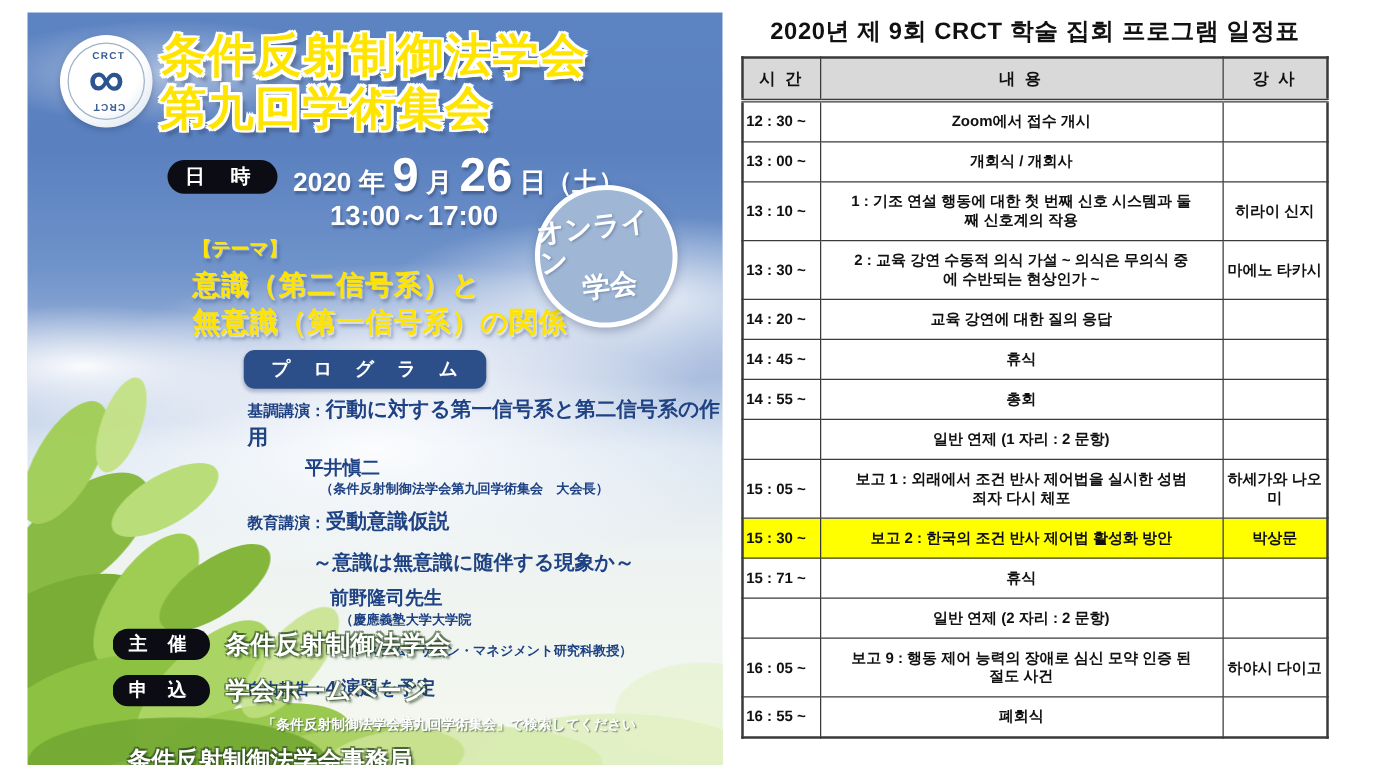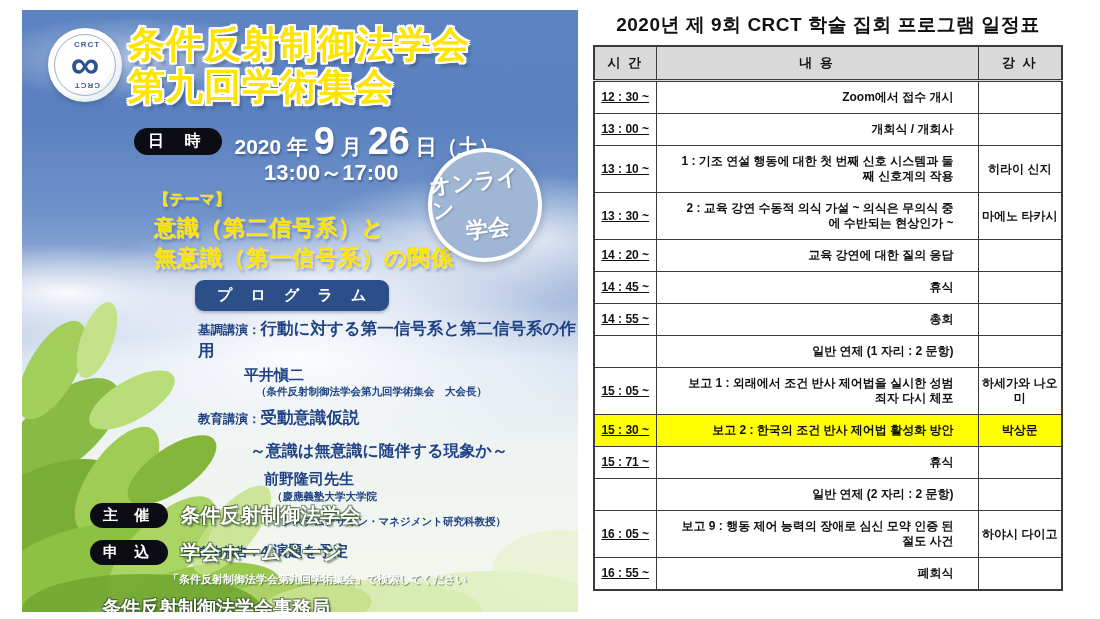--- a/index.html
+++ b/index.html
@@ -68,35 +68,35 @@
   .prog div { line-height:1.3; }
 
   .footer { position:absolute; left:68px; top:492px; width:480px; }
   .f-row { display:flex; align-items:center; margin-bottom:10px; }
   .f-badge { background:#0c0c14; color:#fff; font-weight:bold; border-radius:13px;
     padding:3px 13px; font-size:15px; letter-spacing:6px; white-space:nowrap; }
   .f-badge.wide { letter-spacing:1px; }
   .f-val { color:#fff; font-weight:800; font-size:20px; margin-left:12px; white-space:nowrap;
     text-shadow:-1px -1px 0 rgba(40,70,30,.55),1px -1px 0 rgba(40,70,30,.55),
                 -1px 1px 0 rgba(40,70,30,.55),2px 2px 2px rgba(40,70,30,.65); }
-  .f-note { color:#fff; font-weight:bold; font-size:11px; margin:-4px 0 8px 78px;
+  .f-note { color:#fff; font-weight:bold; font-size:11px; margin:-4px 0 8px 120px;
     text-shadow:1px 1px 1px rgba(60,80,60,.7); }
 
   
   .sched-title { position:absolute; left:585px; top:12px; width:486px; text-align:center;
     font-size:19px; font-weight:800; color:#111; letter-spacing:0.5px; white-space:nowrap; }
   .sched-wrap { position:absolute; left:593px; top:45px; width:470px; }
   table.sched { width:470px; border-collapse:collapse; table-layout:fixed;
     border:2px solid #3a3a3a; }
   table.sched td, table.sched th { border:1px solid #3a3a3a; vertical-align:middle;
     font-size:12px; font-weight:bold; color:#111; line-height:1.25; }
   table.sched th { background:#d9d9d9; font-size:13px; letter-spacing:2px; padding:8px 2px;
     border-bottom:3px double #3a3a3a; }
-  td.c-time { width:62px; text-align:center; padding:8px 2px; white-space:nowrap; font-size:12px;text-decoration:underline; }
-  td.c-content { width:322px; text-align:right; padding:8px 24px; }
+  td.c-time { width:62px; text-align:left; padding:8px 2px; white-space:nowrap; font-size:12px; }
+  td.c-content { width:322px; text-align:center; padding:8px 24px; }
   td.c-lect { width:84px; text-align:center; padding:8px 3px; }
   tr.hl td { background:#ffff00; }
 </style>
 </head>
 <body>
 
 <div class="stage">
 
   <div class="poster">
 

